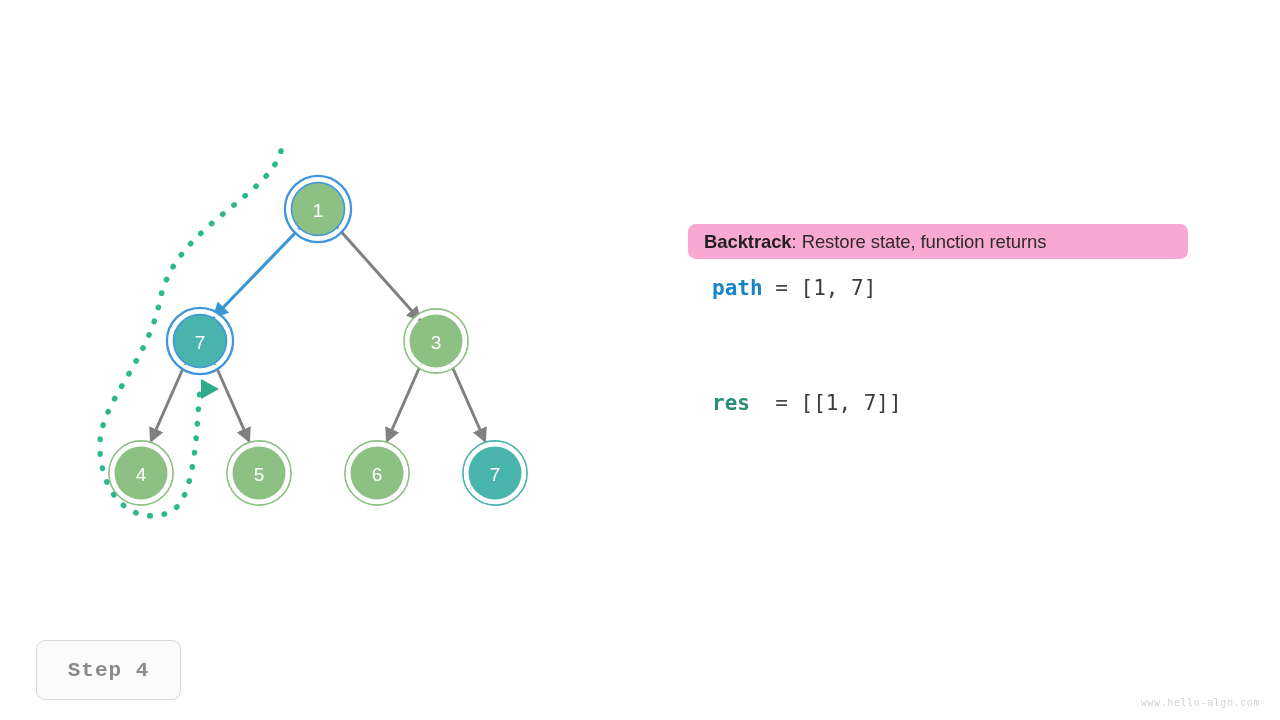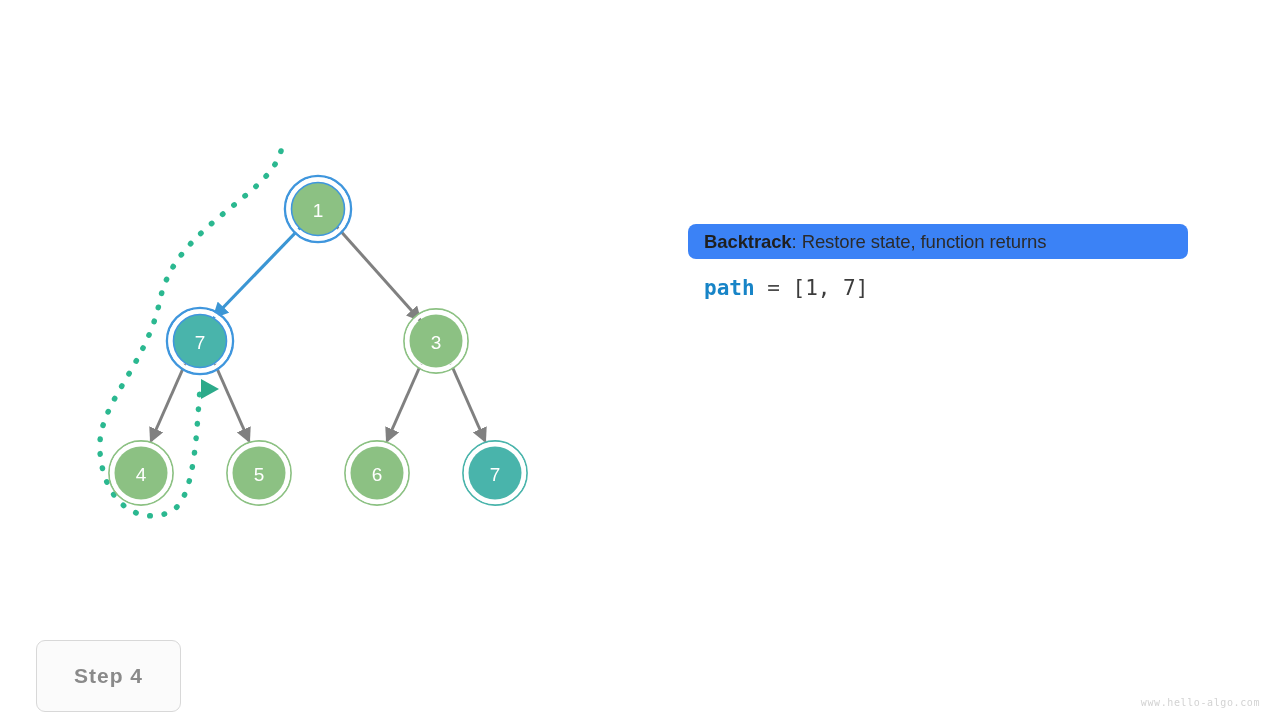--- a/index.html
+++ b/index.html
@@ -51,59 +51,59 @@
     font-size: 18.5px;
     color: #2b2b2b;
     line-height: 1.25;
     padding: 6px 16px;
     margin: 0 0 4px 0;
     border-radius: 8px;
     white-space: nowrap;
     letter-spacing: -0.1px;
   }
   .desc-line.highlighted {
-    background: #3b82f6;
+    background: #f9a8d4;
   }
   .desc-line b {
     font-weight: bold;
     color: #1f1f1f;
   }
 
   .var-row {
     font-family: "DejaVu Sans Mono", monospace;
     font-size: 21px;
     white-space: pre;
-    margin: 0;
+    margin: 8px;
     padding: 0 16px;
     line-height: 1.45;
     color: #3c3c3c;
   }
   #path-row { margin-top: 14px; }
   #res-row  { margin-top: 84px; }
   .var-name { font-weight: bold; }
   .var-name.path-name { color: #1784c7; }
   .var-name.res-name  { color: #2e8b78; }
   .var-eq { color: #4a4a4a; }
   .var-val { color: #3c3c3c; }
 
   
   #step-badge {
     position: absolute;
     left: 36px;
     top: 640px;
     width: 145px;
-    height: 72px;
+    height: 60px;
     box-sizing: border-box;
     border: 1px solid #d8d8d8;
     border-radius: 9px;
     background: #fbfbfb;
     display: flex;
     align-items: center;
     justify-content: center;
-    font-family: Liberation Sans, sans-serif;
+    font-family: Liberation Mono, monospace;
     font-size: 21px;
     font-weight: bold;
     color: #8a8a8a;
     letter-spacing: 1px;
     white-space: pre;
   }
 
   
   #watermark {
     position: absolute;
@@ -204,19 +204,20 @@
     </g>
   </svg>
 
   <div id="info-panel">
 
 
     <p class="desc-line highlighted"><b>Backtrack</b><span>: </span><span>Restore state, function returns</span></p>
 
     <p class="var-row" id="path-row"><span class="var-name path-name">path</span><span class="var-eq"> = </span><span class="var-val">[1, 7]</span></p>
 
+    <p class="var-row" id="res-row"><span class="var-name res-name">res</span><span class="var-eq">  = </span><span class="var-val">[[1, 7]]</span></p>
   </div>
 
   <div id="step-badge">Step 4</div>
 
   <div id="watermark">www.hello-algo.com</div>
 
 </div>
 
 </body></html>

